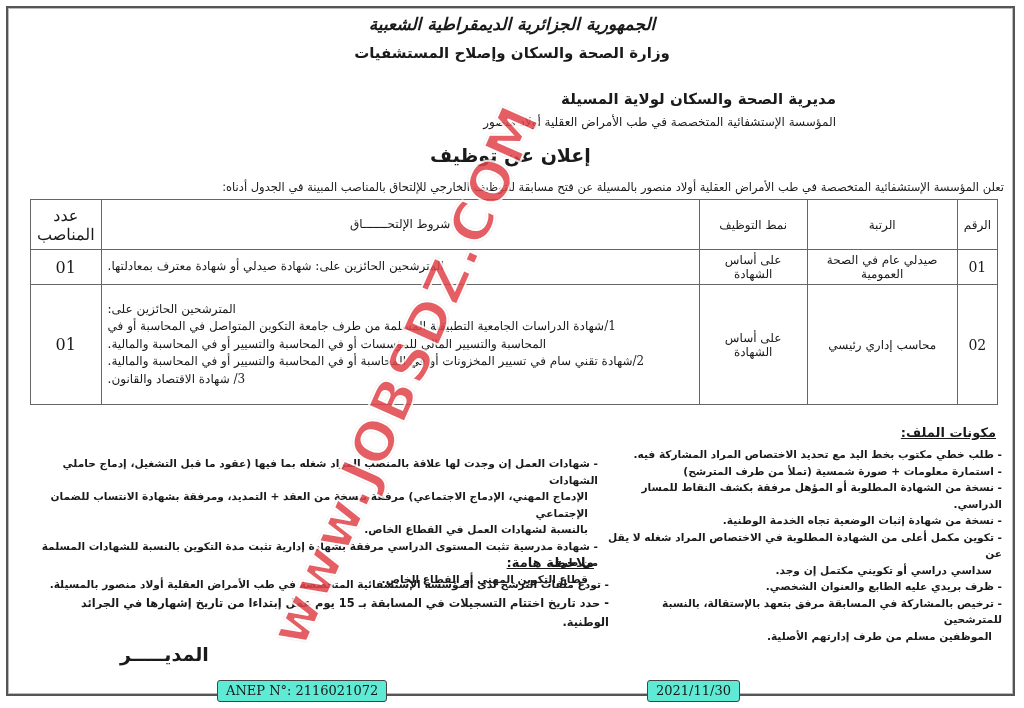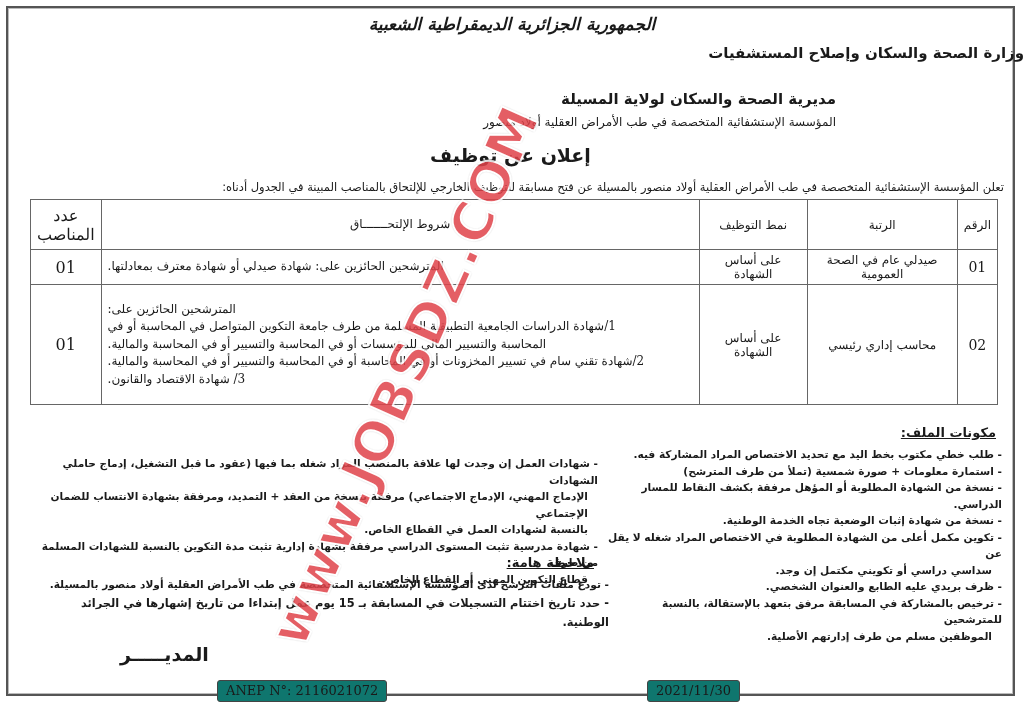--- a/index.html
+++ b/index.html
@@ -5,21 +5,21 @@
   * { box-sizing: border-box; margin: 0; padding: 0; }
   html, body { width: 1024px; height: 708px; background: #ffffff; overflow: hidden; }
   body { position: relative; font-family: "DejaVu Sans", sans-serif; color: #1a1a1a; }
 
   .frame {
     position: absolute; left: 6px; top: 6px; width: 1009px; height: 690px;
     border: 2px solid #555; box-shadow: inset 0 0 0 1px #bbb;
   }
   .hdr1 { position: absolute; top: 14px; left: 0; width: 1024px; text-align: center;
           font-size: 17px; font-weight: bold; direction: rtl; font-style: italic; }
-  .hdr2 { position: absolute; top: 44px; left: 0; width: 1024px; 
+  .hdr2 { position: absolute; top: 44px; left: 0; width: 1024px; text-align: center;
           font-size: 15px; font-weight: bold; direction: rtl; }
   .dir1 { position: absolute; top: 90px; right: 188px; font-size: 15px; font-weight: bold; direction: rtl; }
   .dir2 { position: absolute; top: 115px; right: 188px; font-size: 12px; font-weight: normal; direction: rtl; }
   .title { position: absolute; top: 144px; left: 430px; font-size: 19px; font-weight: bold; direction: rtl; }
   .intro { position: absolute; top: 180px; right: 20px; width: 930px; font-size: 11.5px; direction: rtl; text-align: right; }
 
   table.jobs { position: absolute; left: 30px; top: 199px; width: 968px; border-collapse: collapse;
                direction: rtl; font-family: "DejaVu Serif", serif; font-size: 12px; }
   table.jobs th, table.jobs td { border: 1px solid #666; padding: 3px 6px; vertical-align: middle; }
   table.jobs th { font-weight: normal; height: 50px; font-size: 12px; }
@@ -29,21 +29,21 @@
   .c-cond { text-align: left; line-height: 1.45; }
   .c-count { width: 56px; text-align: center; font-size: 16px; }
   .cond-line { display: block; }
 
   .sec-title { position: absolute; font-weight: bold; font-size: 13px; text-decoration: underline; direction: rtl; }
   .list { position: absolute; direction: rtl; text-align: right; font-size: 10.6px; font-weight: bold; line-height: 16.5px; }
   .list .item { display: block; }
   .list .cont { display: block; padding-right: 10px; }
 
   .sign { position: absolute; left: 120px; top: 643px; font-size: 19px; font-weight: bold; direction: rtl; }
-  .badge { position: absolute; top: 680px; height: 22px; background: #0f766e; border: 1px solid #444;
+  .badge { position: absolute; top: 680px; height: 22px; background: #5eead4; border: 1px solid #444;
            border-radius: 3px; font-family: "DejaVu Serif", serif; font-size: 13px; padding: 2px 8px; line-height: 16px; }
 
   .watermark { position: absolute; left: 120px; top: 355px; width: 560px; transform: rotate(-66deg);
                transform-origin: center; text-align: center; font-family: "DejaVu Sans", sans-serif;
                font-size: 54px; font-weight: bold; color: #e0434a; letter-spacing: 2px;
                -webkit-text-stroke: 2px #ffffff; opacity: 0.85; pointer-events: none;
                text-shadow: 0 0 2px #555; }
 </style>
 </head>
 <body>

